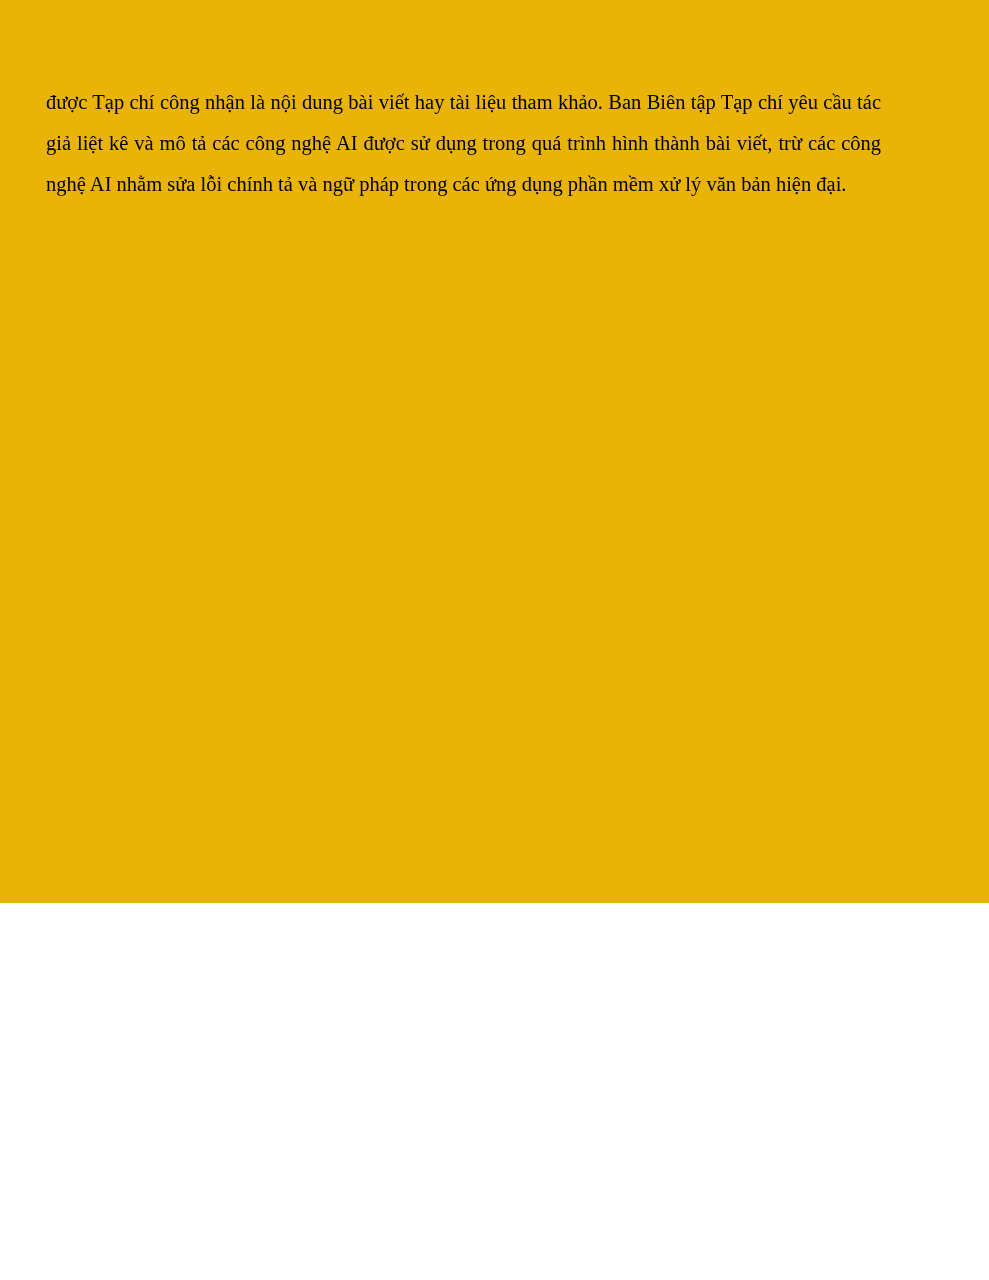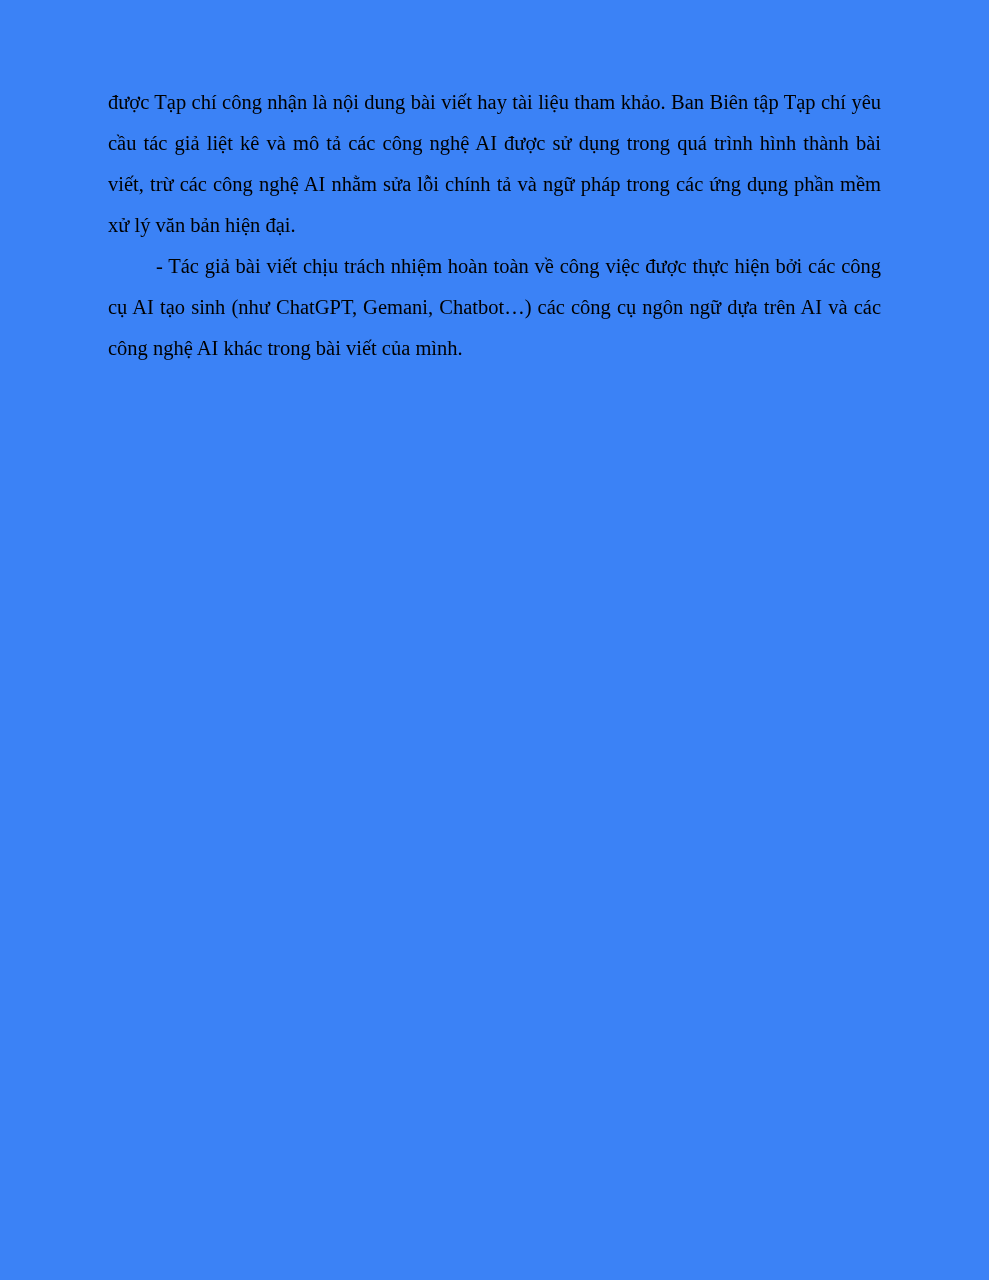--- a/index.html
+++ b/index.html
@@ -9,24 +9,24 @@
   }
   body {
     width: 989px;
     height: 1280px;
     font-family: "Liberation Serif", "DejaVu Serif", serif;
     color: #000000;
   }
   .page {
     position: relative;
     width: 989px;
-    height: 1280px;
-    background: #3b82f6;
+    height: 903px;
+    background: #eab308;
     box-sizing: border-box;
-    padding: 82px 108px 0 108px;
+    padding: 82px 108px 0 46px;
   }
   .doc-body {
     font-size: 20.5px;
     line-height: 41px;
     text-align: justify;
     text-justify: inter-word;
   }
   .para {
     margin: 0;
     text-align: justify;
@@ -37,15 +37,14 @@
   .indent {
     text-indent: 48px;
   }
 </style>
 </head>
 <body>
 
 <div class="page">
   <div class="doc-body">
     <p class="para">được Tạp chí công nhận là nội dung bài viết hay tài liệu tham khảo. Ban Biên tập Tạp chí yêu cầu tác giả liệt kê và mô tả các công nghệ AI được sử dụng trong quá trình hình thành bài viết, trừ các công nghệ AI nhằm sửa lỗi chính tả và ngữ pháp trong các ứng dụng phần mềm xử lý văn bản hiện đại.</p>
-    <p class="para indent">- Tác giả bài viết chịu trách nhiệm hoàn toàn về công việc được thực hiện bởi các công cụ AI tạo sinh (như ChatGPT, Gemani, Chatbot…) các công cụ ngôn ngữ dựa trên AI và các công nghệ AI khác trong bài viết của mình.</p>
   </div>
 </div>
 
 </body></html>

